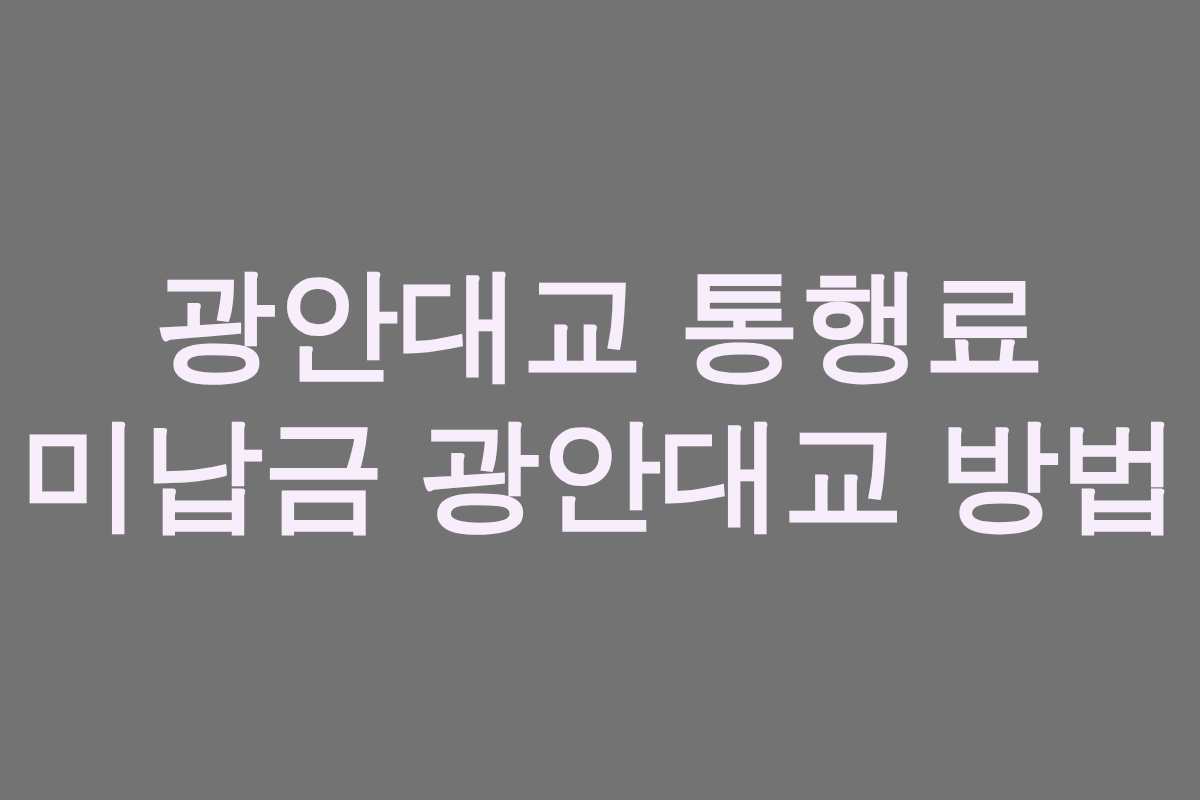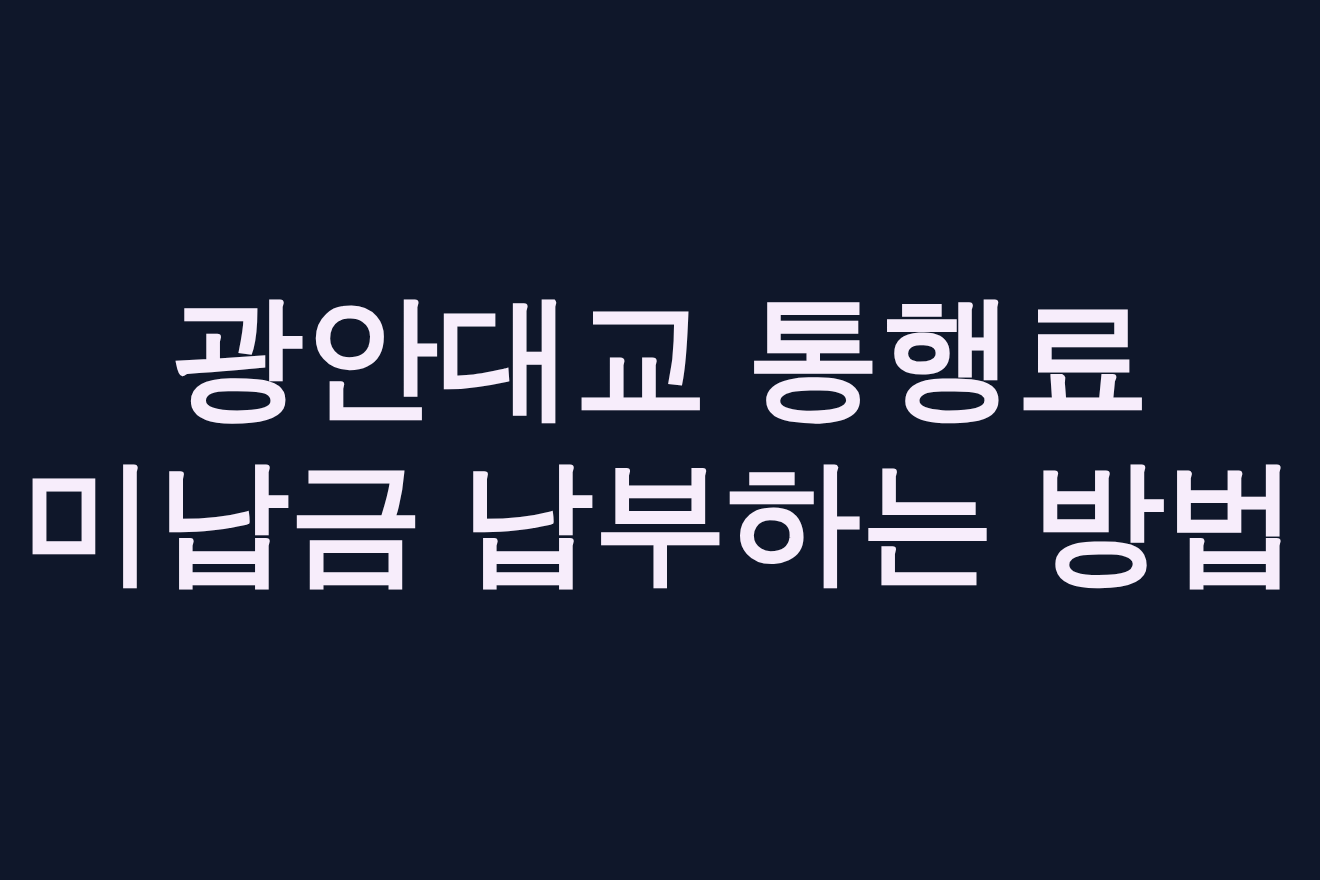--- a/index.html
+++ b/index.html
@@ -60,23 +60,23 @@
   }
 
   .title-line.line-2 {
     font-size: 126px;
     letter-spacing: -0.004em;
   }
 </style>
 </head>
 <body>
 
-<div id="thumbnail-card" style="background: #0f172a;">
+<div id="thumbnail-card" style="background: #737373;">
 
   <div id="title-block">
 
     <span class="title-line line-1" style="color: rgb(247, 237, 251);">광안대교 통행료</span>
 
-    <span class="title-line line-2" style="color: rgb(247, 237, 251); font-size: 122px;">미납금 납부하는 방법</span>
+    <span class="title-line line-2" style="color: rgb(247, 237, 251); font-size: 122px;">미납금 광안대교 방법</span>
 
   </div>
 
 </div>
 
 </body></html>

